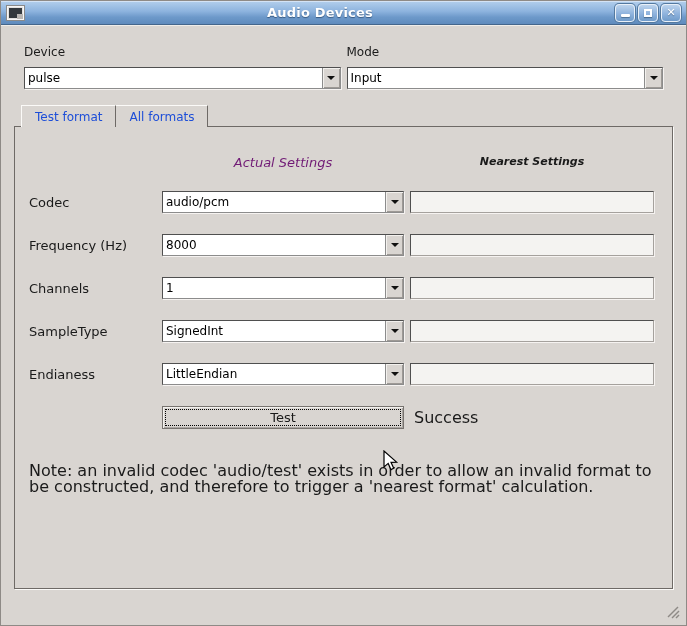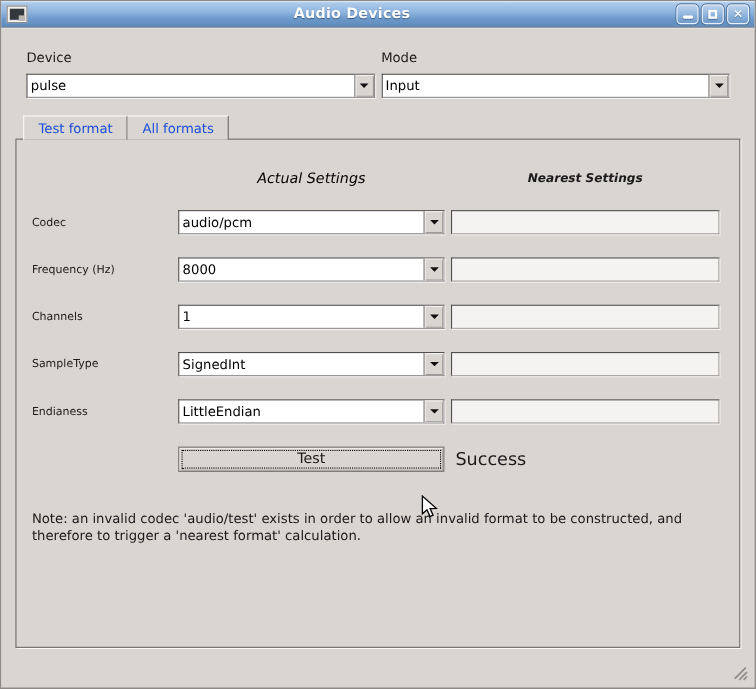--- a/index.html
+++ b/index.html
@@ -50,40 +50,40 @@
   .tab{height:22px;line-height:22px;padding:0 13px;font-size:12px;color:#1d4ed8;
     box-sizing:border-box;background:#d9d5d1;
     border-top:1px solid #fbfaf8;border-left:1px solid #fbfaf8;border-right:1px solid #6e6a66;
     margin-bottom:-1px;cursor:default;}
   .tab.unselected{border-left:none;}
   .tabframe{height:463px;box-sizing:border-box;border:1px solid #6e6a66;
     box-shadow:1px 1px 0 #fbfaf8;padding:28px 14px 0;position:relative;z-index:1;}
   
   .hdr-row{display:flex;height:20px;margin-bottom:16px;}
   .hdr-actual{width:242px;margin-left:133px;text-align:center;font-style:italic;
-    font-size:13px;color:#000000;}
+    font-size:13px;color:#701a75;}
   .hdr-nearest{width:244px;margin-left:6px;text-align:center;font-style:italic;
     font-size:11px;font-weight:600;color:#1a1a1a;}
   .frow{display:flex;align-items:center;height:22px;margin-bottom:21px;}
-  .rlabel{width:133px;font-size:10px;color:#1a1a1a;flex:none;}
+  .rlabel{width:133px;font-size:13px;color:#1a1a1a;flex:none;}
   .frow .combo{width:242px;flex:none;}
   .nearest-field{width:244px;height:22px;margin-left:6px;box-sizing:border-box;flex:none;
     background:#f4f3f1;border:1px solid;border-color:#4f4f4f #a5a19d #a5a19d #4f4f4f;
     box-shadow:1px 1px 0 rgba(248,246,244,.9);}
   
   .test-row{display:flex;align-items:center;height:23px;margin-top:2px;}
   .test-btn{width:242px;height:23px;margin-left:133px;box-sizing:border-box;flex:none;
     background:#d9d5d1;border:1px solid #77736f;
     box-shadow:inset 1px 1px 0 #f3f1ee,inset -1px -1px 0 #aaa6a2;
     outline:1px dotted #000;outline-offset:-4px;
     font-family:"DejaVu Sans",sans-serif;font-size:13px;color:#1a1a1a;
     display:flex;align-items:center;justify-content:center;cursor:default;}
   .test-result{font-size:16px;color:#1a1a1a;margin-left:10px;}
   
-  .note{font-size:12px;line-height:16px;color:#1a1a1a;margin:34px 0 0;max-width:640px;}
+  .note{font-size:16px;line-height:16px;color:#1a1a1a;margin:34px 0 0;max-width:640px;}
   
   .cursor{position:absolute;left:381px;top:449px;z-index:10;pointer-events:none;}
   .grip{position:absolute;right:6px;bottom:6px;}
 </style>
 </head>
 <body>
 
 <div class="window">
 
   <div class="titlebar">

